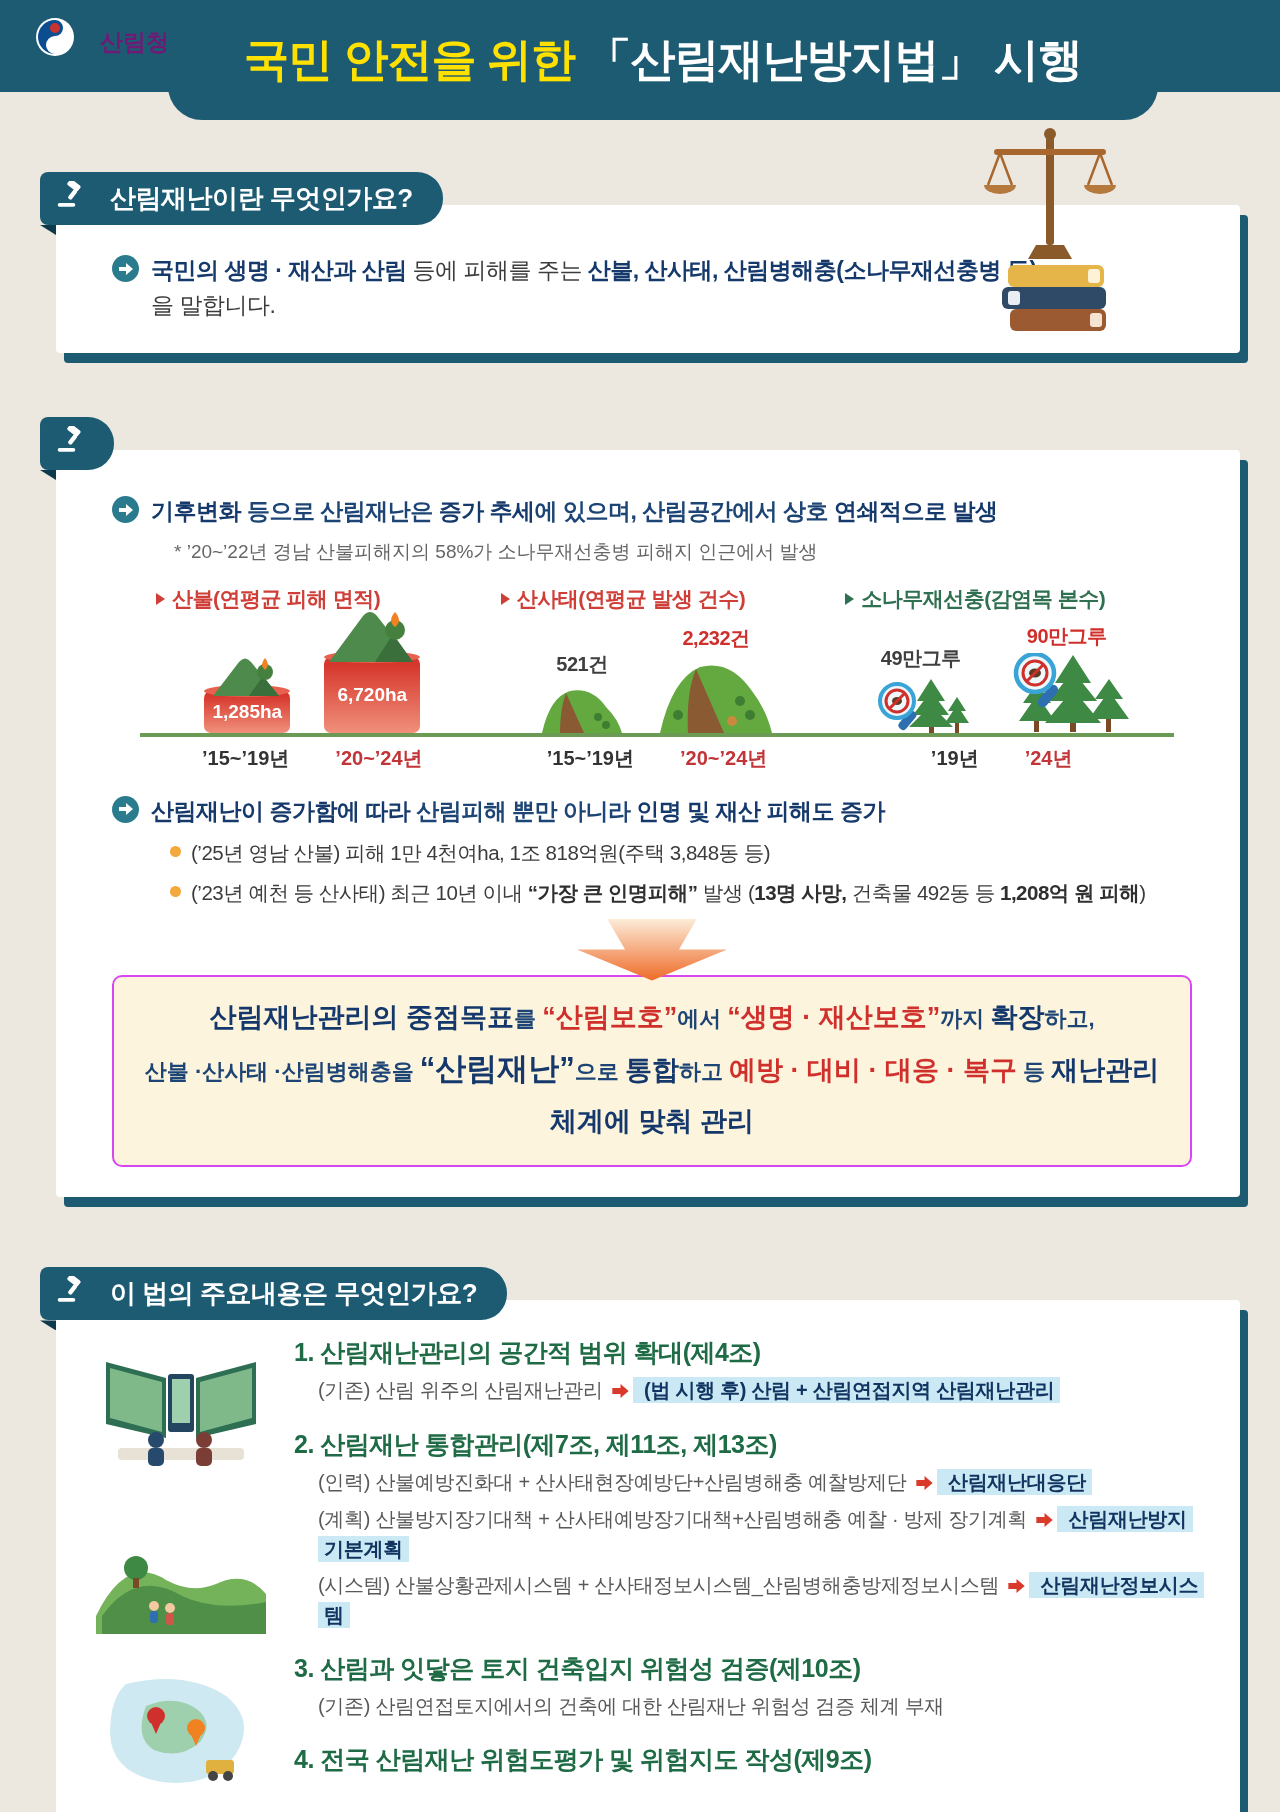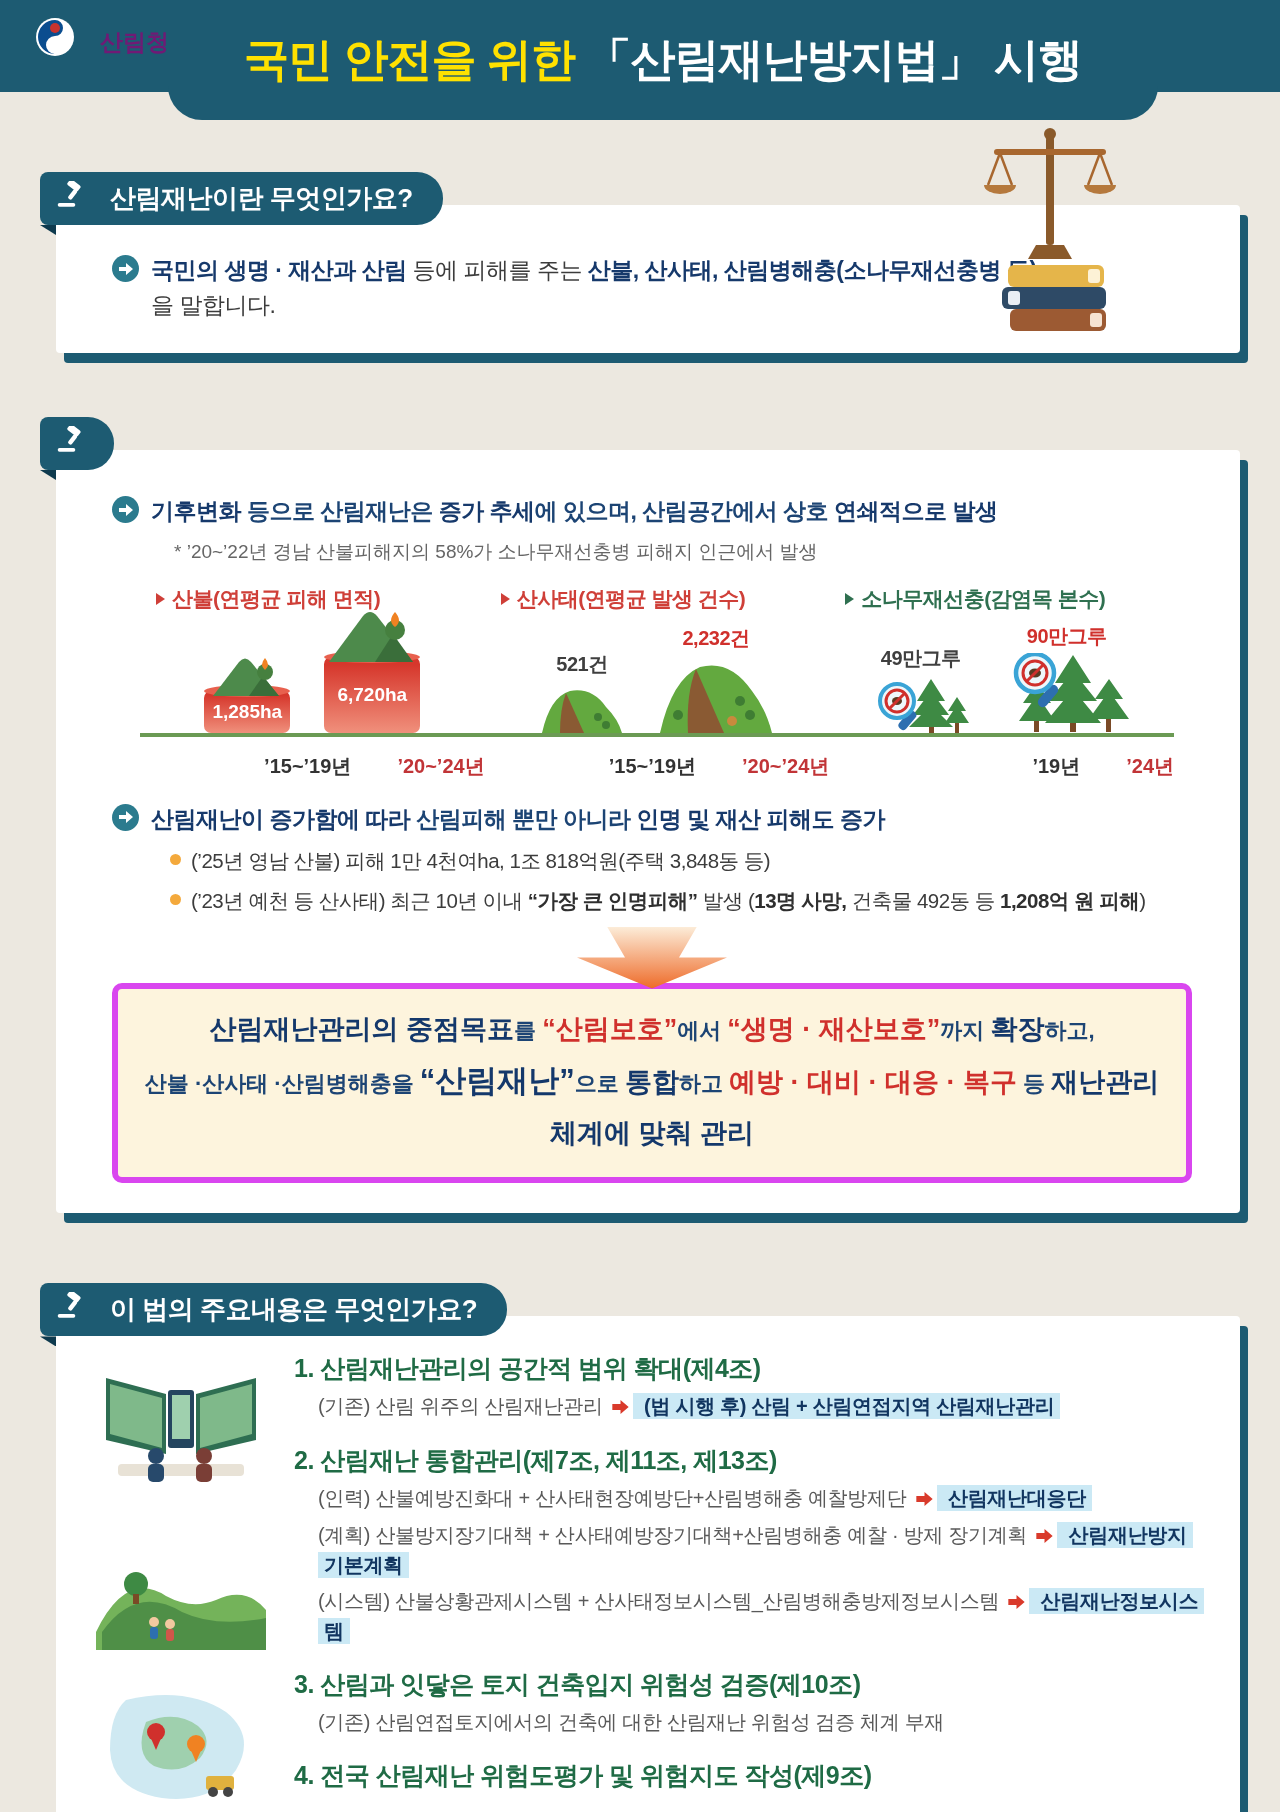--- a/index.html
+++ b/index.html
@@ -57,29 +57,29 @@
   .c-body{display:flex;align-items:flex-end;justify-content:center;gap:34px;height:118px;border-bottom:4px solid #6b9a54;}
   .grp{display:flex;flex-direction:column;align-items:center;justify-content:flex-end;}
   .cyl{position:relative;background:linear-gradient(180deg,#d6372c 10%,#f0907c 100%);border-radius:7px;display:flex;align-items:center;justify-content:center;color:#fff;font-weight:800;font-size:19px;}
   .cyl::before{content:"";position:absolute;left:0;top:-6px;width:100%;height:12px;border-radius:50%;background:#e8604e;}
   .cyl-s{width:86px;height:42px;}
   .cyl-b{width:96px;height:76px;}
   .mtn{margin-bottom:-5px;z-index:1;}
   .val-lbl{font-size:20px;font-weight:800;letter-spacing:-0.5px;margin-bottom:3px;}
   .vl-dark{color:#3f3f3f;}
   .vl-red{color:#d0302c;margin-top:32px;}
-  .c-years{display:flex;justify-content:flex-end;gap:46px;margin-top:16px;font-size:20px;font-weight:700;}
+  .c-years{display:flex;justify-content:center;gap:46px;margin-top:8px;font-size:20px;font-weight:700;}
   .yr-dark{color:#333;}
   .yr-red{color:#c13437;}
   .sub-bullets{margin:10px 0 0 58px;}
   .sub-b{display:flex;align-items:flex-start;gap:10px;margin-top:9px;font-size:20.5px;line-height:1.4;}
   .dot{flex:0 0 auto;width:11px;height:11px;border-radius:50%;background:#f4a93c;margin-top:8px;}
   .big-arrow{width:150px;height:62px;margin:10px auto -6px;background:linear-gradient(180deg,#fcecd8 0%,#ee6a28 100%);
              clip-path:polygon(20% 0,80% 0,68% 50%,100% 50%,50% 100%,0 50%,32% 50%);position:relative;z-index:1;}
-  .concl{background:#fdf4dd;border:6px solid #d946ef;border-radius:10px;padding:16px 26px 20px;text-align:center;line-height:1.8;font-size:22px;}
+  .concl{background:#fdf4dd;border:2px solid #d946ef;border-radius:10px;padding:16px 26px 20px;text-align:center;line-height:1.8;font-size:22px;}
 
   
   .sec3{margin-top:70px;}
   .card3{padding:36px 34px 34px 30px;display:flex;gap:18px;}
   .illus-col{flex:0 0 190px;display:flex;flex-direction:column;align-items:center;gap:42px;padding-top:16px;}
   .illus{display:block;}
   .law-list{flex:1;}
   .law-item{margin-bottom:22px;}
   .law-title{color:#1f6b45;font-size:25px;font-weight:800;letter-spacing:-0.5px;margin-bottom:6px;}
   .law-line{font-size:20px;line-height:1.45;margin:7px 0 0 24px;letter-spacing:-0.3px;}

